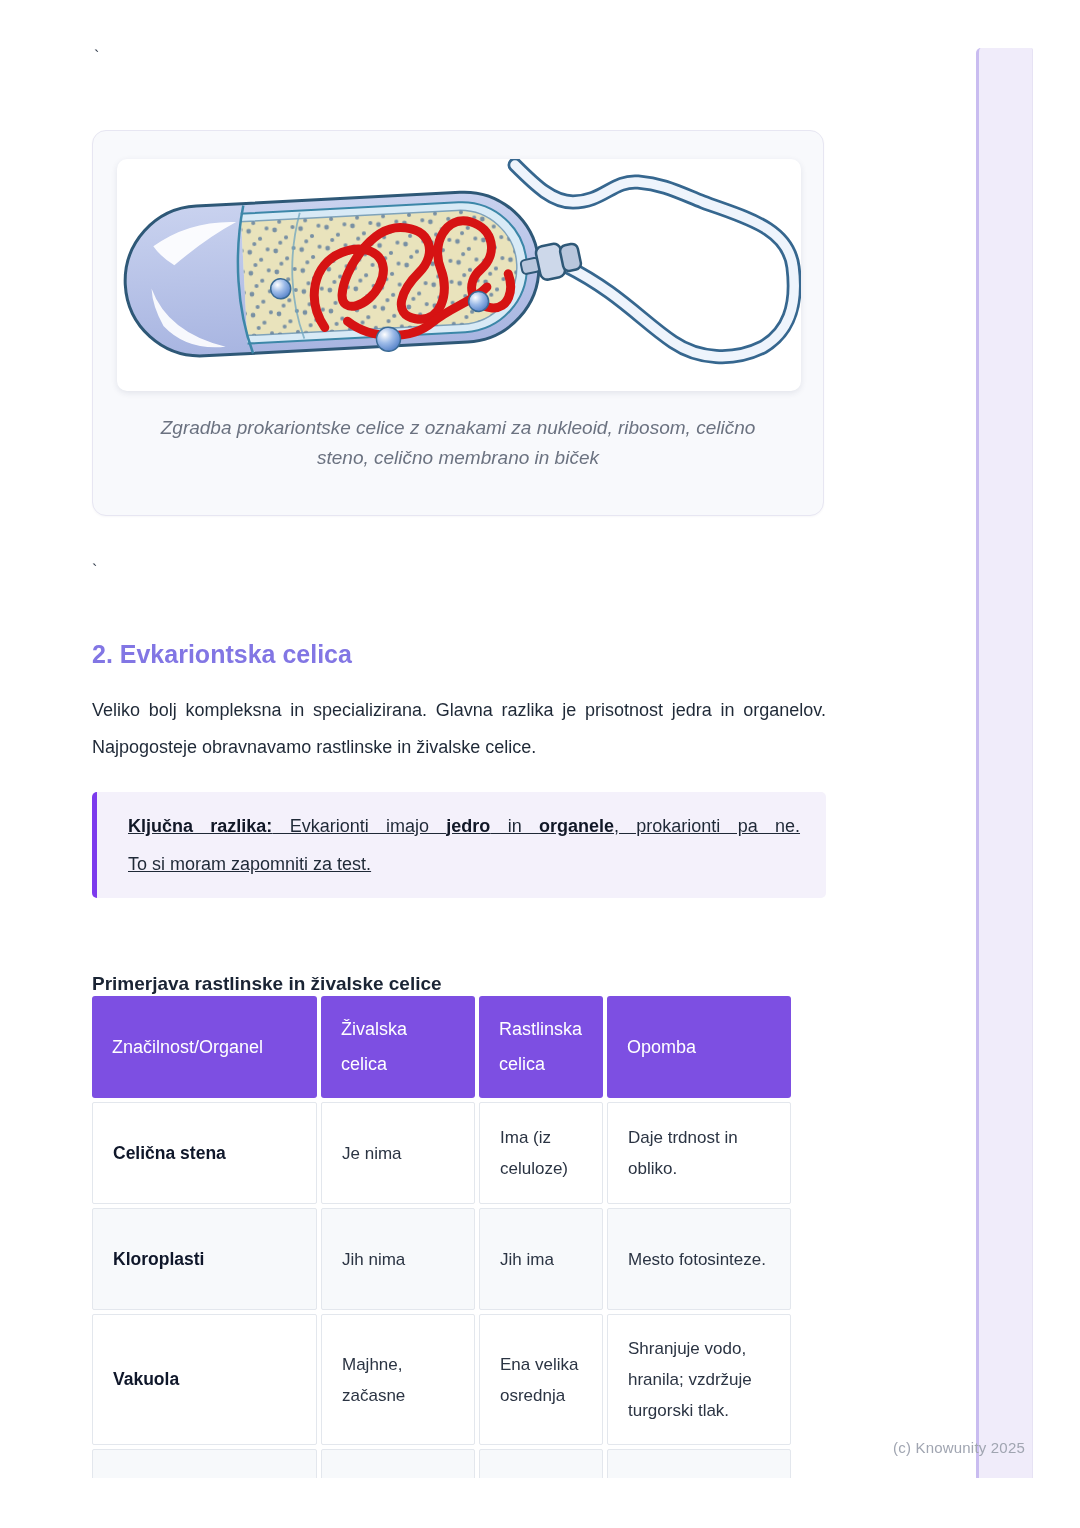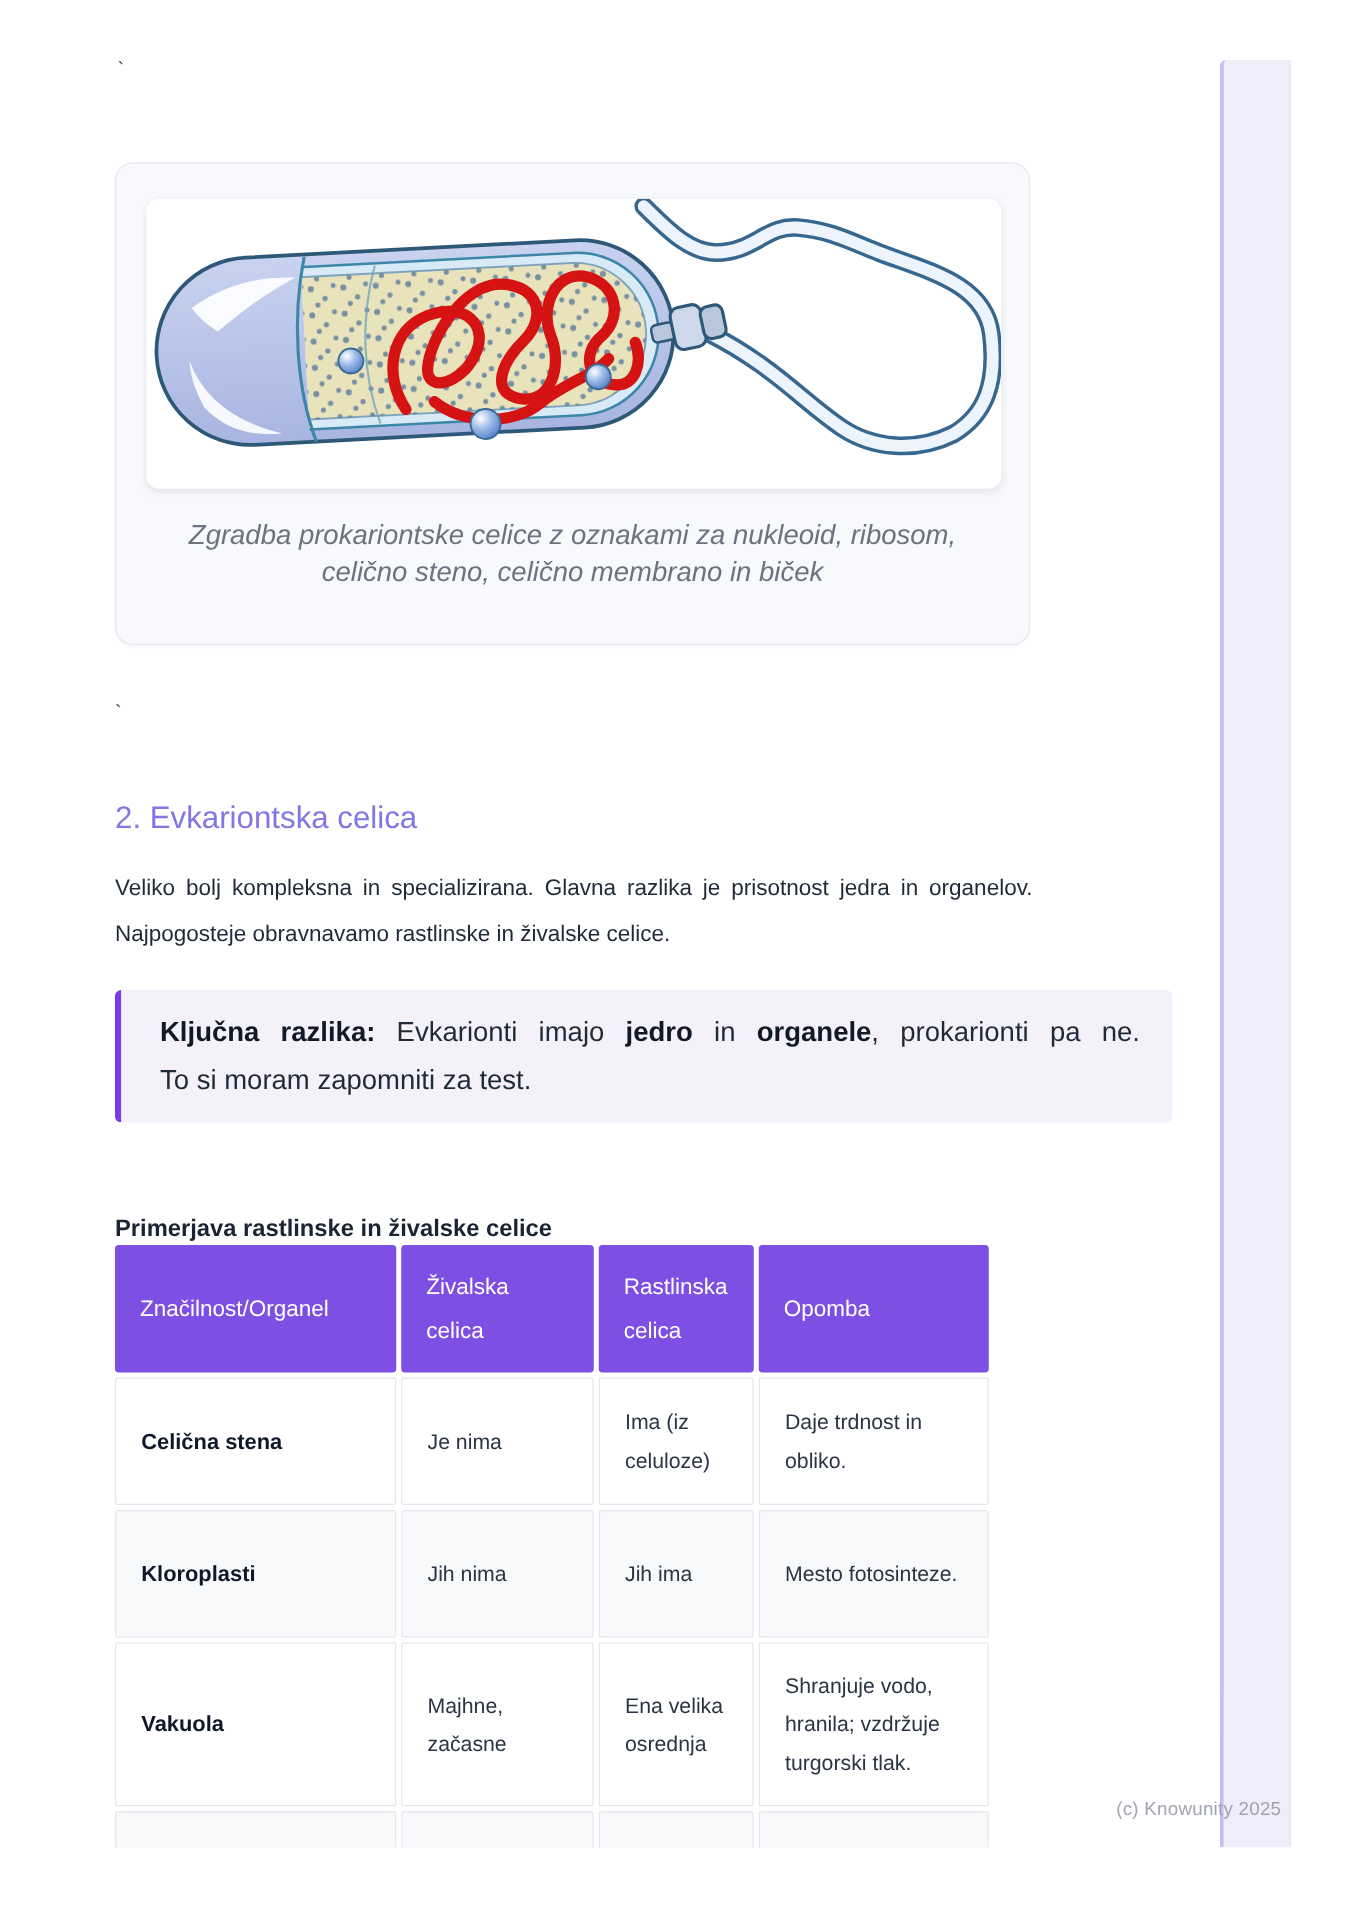--- a/index.html
+++ b/index.html
@@ -11,31 +11,31 @@
   .tick2 { left:92px; top:562px; }
 
   
   .card { position:absolute; left:92px; top:130px; width:732px; height:386px;
           background:#f8f9fc; border:1px solid #e7e6f2; border-radius:14px;
           box-shadow:0 1px 2px rgba(40,40,90,.04); }
   .imgbox { position:absolute; left:24px; top:28px; width:684px; height:232px;
             background:#ffffff; border-radius:10px; box-shadow:0 2px 6px rgba(30,35,80,.10); overflow:hidden; }
   .imgbox svg { display:block; width:100%; height:100%; }
   .caption { position:absolute; left:46px; right:46px; top:282px; text-align:center;
-             font-style:italic; font-size:22px; line-height:30px; color:#6b7280; }
+             font-style:italic; font-size:19px; line-height:30px; color:#6b7280; }
 
   
-  .h2 { position:absolute; left:92px; top:640px; font-size:25px; font-weight:400; color:#8276e4; }
+  .h2 { position:absolute; left:92px; top:640px; font-size:25px; font-weight:700; color:#8276e4; }
   .para { position:absolute; left:92px; top:692px; width:734px; font-size:18px; line-height:37px;
           color:#1f2937; text-align:justify; }
 
   
-  .callout { position:absolute; left:92px; top:792px; width:846px; background:#f4f1fb;
+  .callout { position:absolute; left:92px; top:792px; width:734px; background:#f4f1fb;
              border-left:5px solid #7c3aed; border-radius:5px; padding:15px 26px 15px 31px;
-             font-size:22px; line-height:38px; color:#1f2937; }
+             font-size:18px; line-height:38px; color:#1f2937;text-decoration:underline; }
   .callout .j1 { text-align:justify; text-align-last:justify; }
   .callout b { color:#111827; }
 
   .table-title { position:absolute; left:92px; top:932px; font-size:19px; font-weight:700; color:#1a2434;margin-top:41px; }
 
   
   table.cmp { position:absolute; left:88px; top:992px; border-collapse:separate; border-spacing:4px; }
   table.cmp th { background:#7d4fe2; color:#ffffff; font-size:18px; font-weight:500; line-height:35px;
                  text-align:left; vertical-align:middle; padding:0 20px; height:102px; border-radius:3px; }
   table.cmp td { background:#ffffff; border:1px solid #e3e7ed; font-size:17px; line-height:31px;

